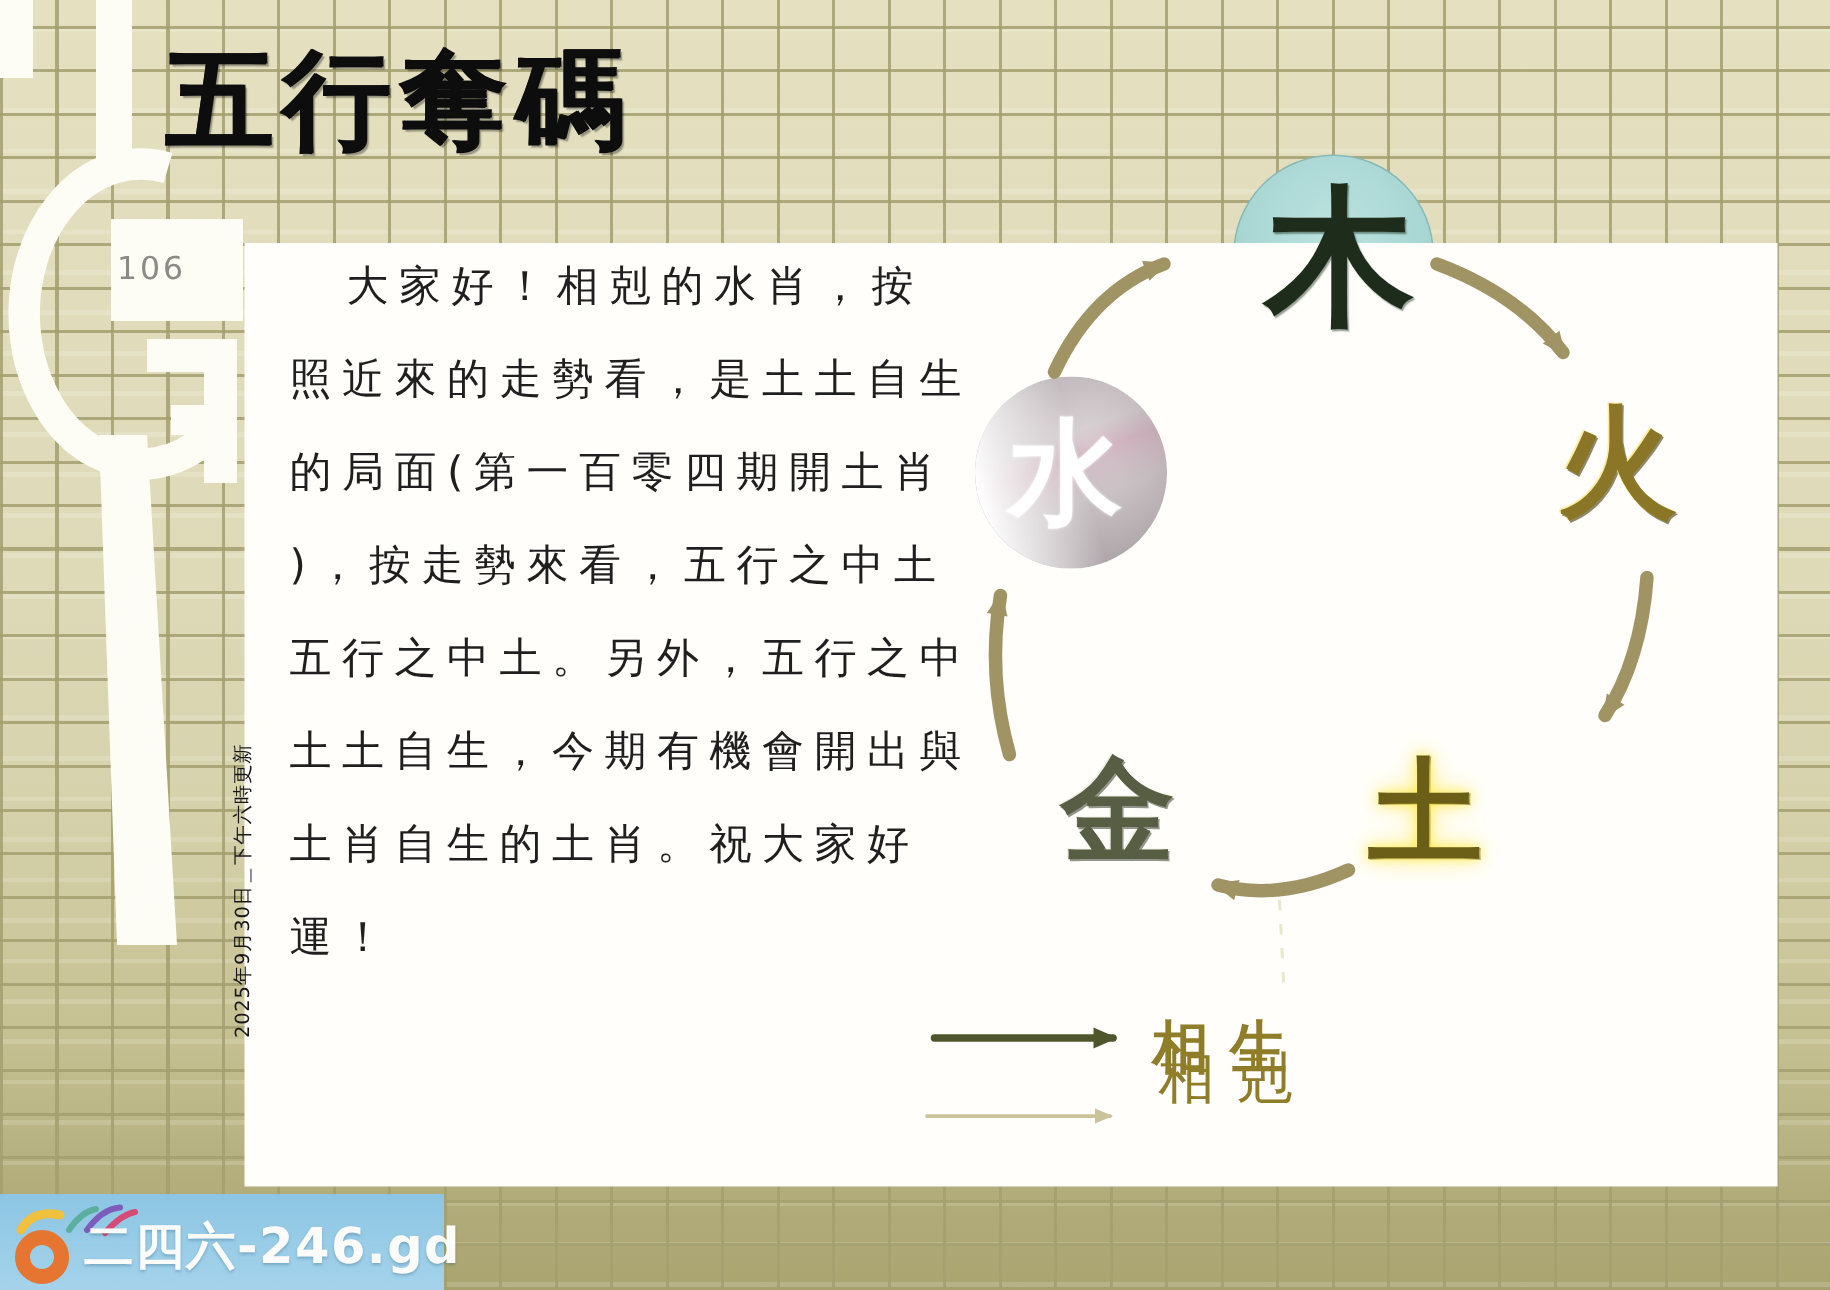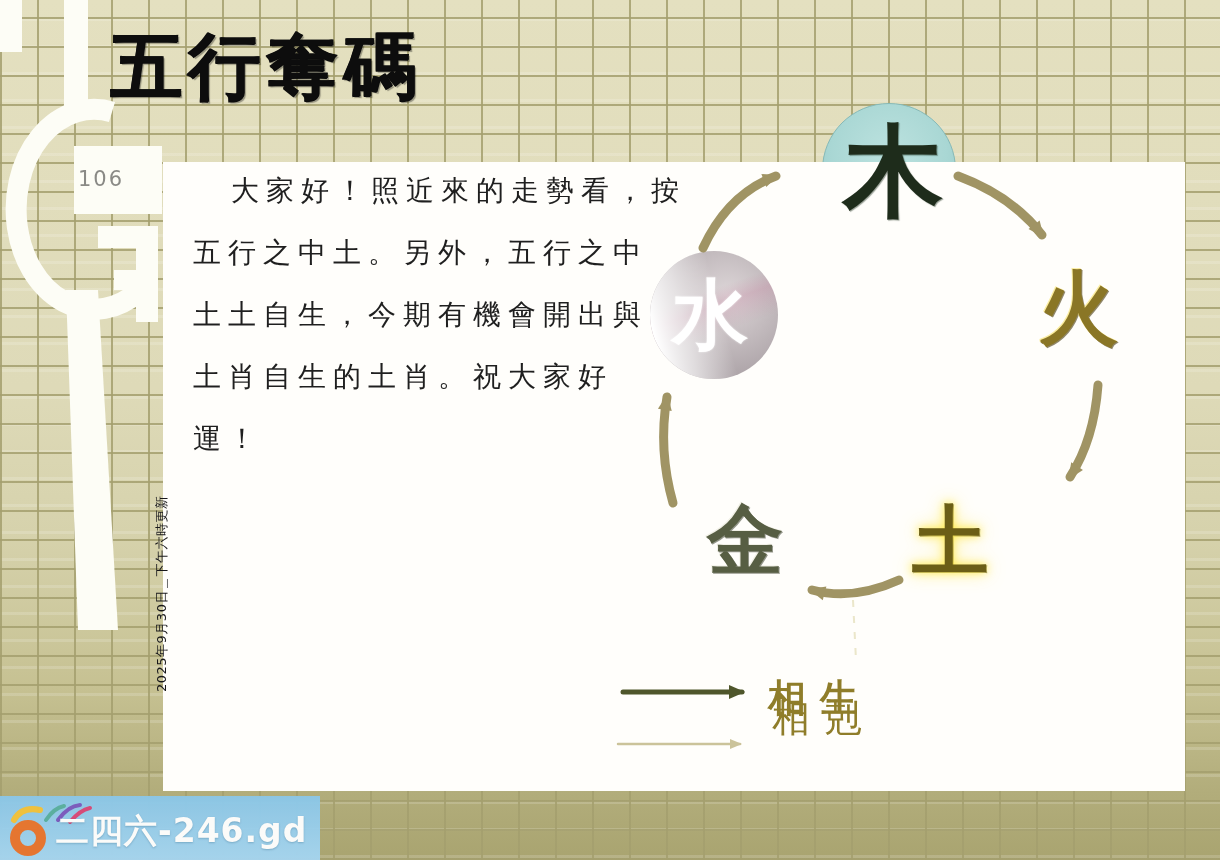--- a/index.html
+++ b/index.html
@@ -101,21 +101,20 @@
     font-family:"DejaVu Serif","Liberation Serif",serif;
     color:var(--c-legend-text,#8f7d2a);
   }
   .legend-sheng{left:768px;top:674px;font-weight:bold;}
   .legend-ke{left:772px;top:694px;}
 
   .watermark-bar{
     left:0;top:796px;width:296px;height:64px;z-index:4;
     background:linear-gradient(180deg, var(--c-watermark-bg,#8bc7e8) 0%, #a5d5f0 100%);
     opacity:.96;
-    padding-left:24px;
   }
   .watermark-text{
     position:absolute;left:56px;top:13px;
     font-size:33px;font-weight:bold;letter-spacing:1px;white-space:nowrap;
     color:var(--c-watermark-text,#ffffff);text-shadow:0 1px 2px rgba(0,60,100,.25);
   }
   #wm-logo{position:absolute;left:2px;top:2px;}
 </style>
 </head>
 <body>
@@ -135,21 +134,24 @@
 
 <div class="abs page-title">五行奪碼</div>
 
 <div class="abs update-note">2025年9月30日＿下午六時更新</div>
 
 <div class="abs teal-circle"></div>
 
 <div class="abs panel"></div>
 
 <div class="abs article">
-  <div class="line indent">大家好！照近來的走勢看，按</div>
+  <div class="line indent">大家好！相剋的水肖，按</div>
+  <div class="line">照近來的走勢看，是土土自生</div>
+  <div class="line">的局面(第一百零四期開土肖</div>
+  <div class="line">)，按走勢來看，五行之中土</div>
   <div class="line">五行之中土。另外，五行之中</div>
   <div class="line">土土自生，今期有機會開出與</div>
   <div class="line">土肖自生的土肖。祝大家好</div>
   <div class="line">運！</div>
 </div>
 
 <div class="abs element el-wood">木</div>
 <div class="abs element el-fire">火</div>
 <div class="abs element el-earth">土</div>
 <div class="abs element el-metal">金</div>

